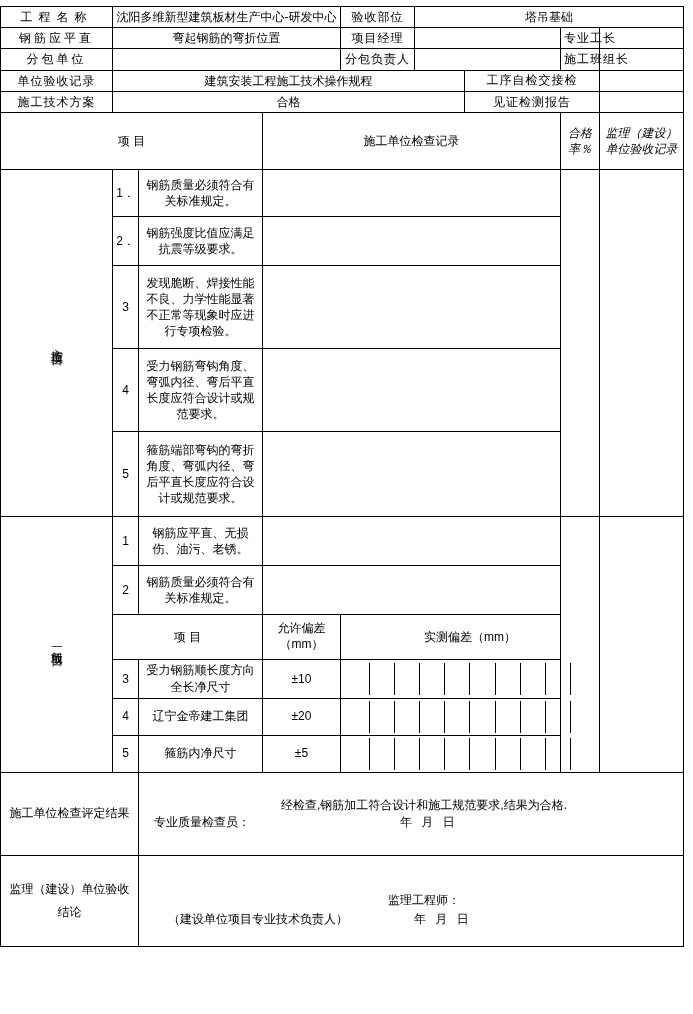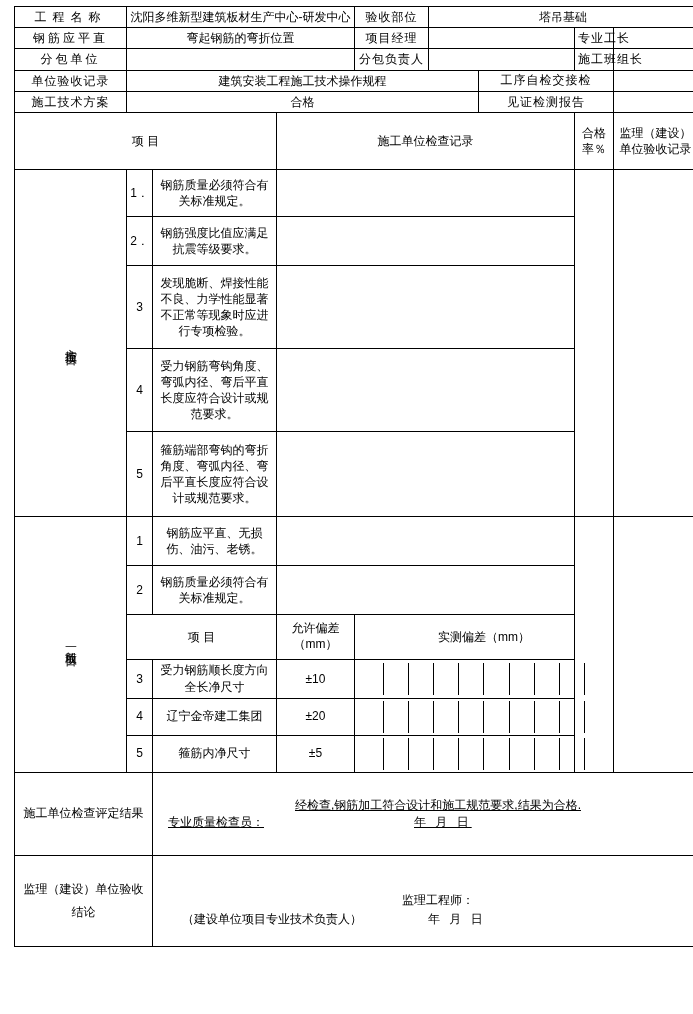--- a/index.html
+++ b/index.html
@@ -12,21 +12,21 @@
     height: 1014px;
     font-family: "Liberation Sans", "DejaVu Sans", sans-serif;
     color: #000000;
     font-size: 12px;
   }
   .page {
     position: relative;
     width: 677px;
     height: 1014px;
     box-sizing: border-box;
-    padding: 6px 5px 5px 14px;
+    padding: 6px 5px 5px 0;
   }
   table.main {
     width: 683px;
     border-collapse: collapse;
     table-layout: fixed;
   }
   table.main td {
     border: 1px solid #000000;
     padding: 2px 3px;
     vertical-align: middle;
@@ -60,20 +60,21 @@
     padding-left: 5px;
     padding-right: 3px;
     line-height: 1.5;
   }
   .small {
     font-size: 11px;
   }
   .hdr-rate {
     line-height: 1.25;
     font-size: 12px;
+    font-style: italic;
   }
   .grid-cell {
     padding: 0;
   }
   table.measgrid {
     width: 100%;
     height: 100%;
     border-collapse: collapse;
     table-layout: fixed;
   }
@@ -91,21 +92,20 @@
     border-top: none;
   }
   table.measgrid tr:last-child td {
     border-bottom: none;
   }
   .concl-text {
     text-align: left;
     padding-left: 12px;
     line-height: 2.1;
     font-size: 12px;
-    text-decoration: underline;
   }
   .sig-line {
     text-align: left;
     padding-left: 12px;
   }
   .cellpad {
     padding-top: 4px;
     padding-bottom: 4px;
   }
 </style>

